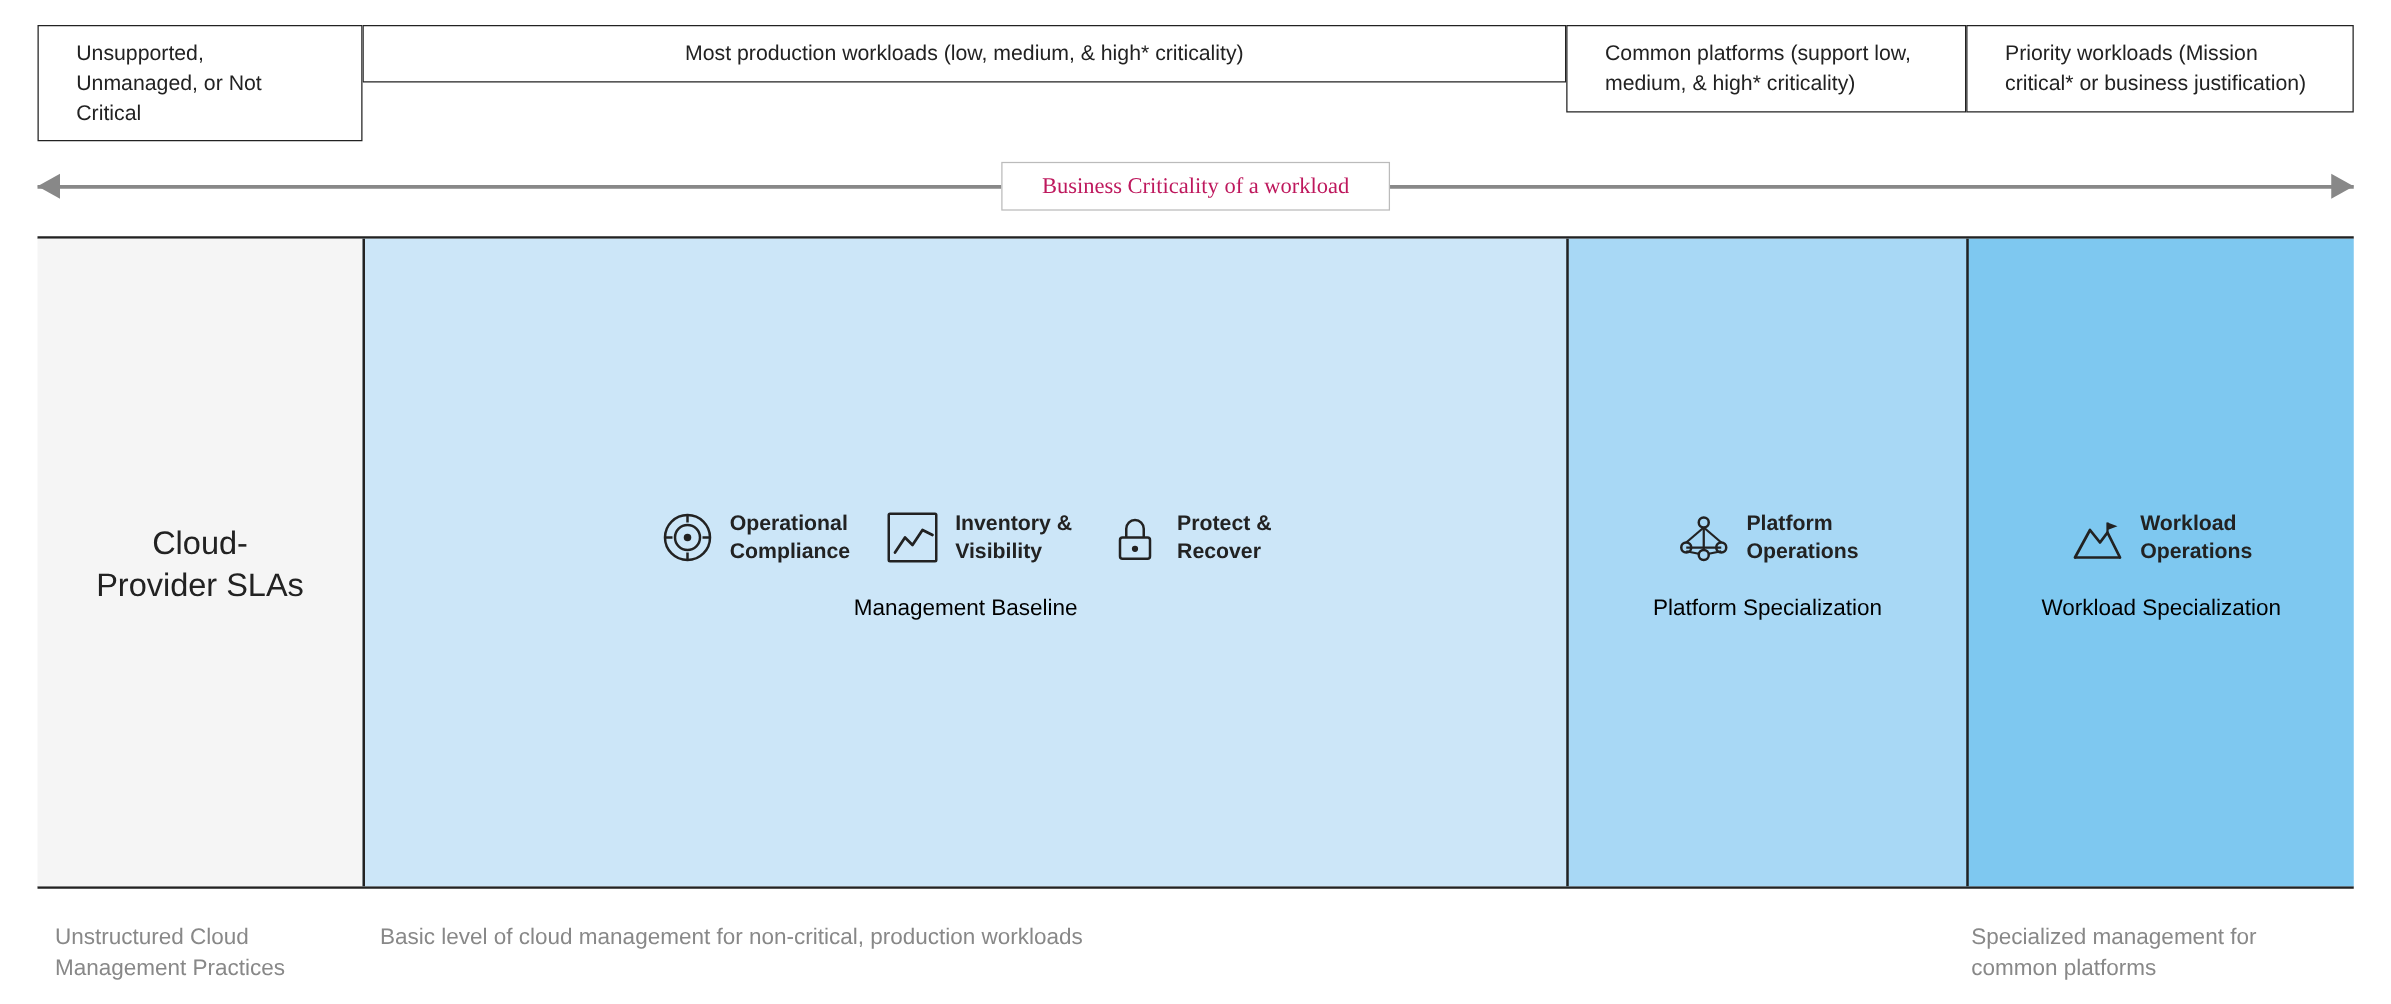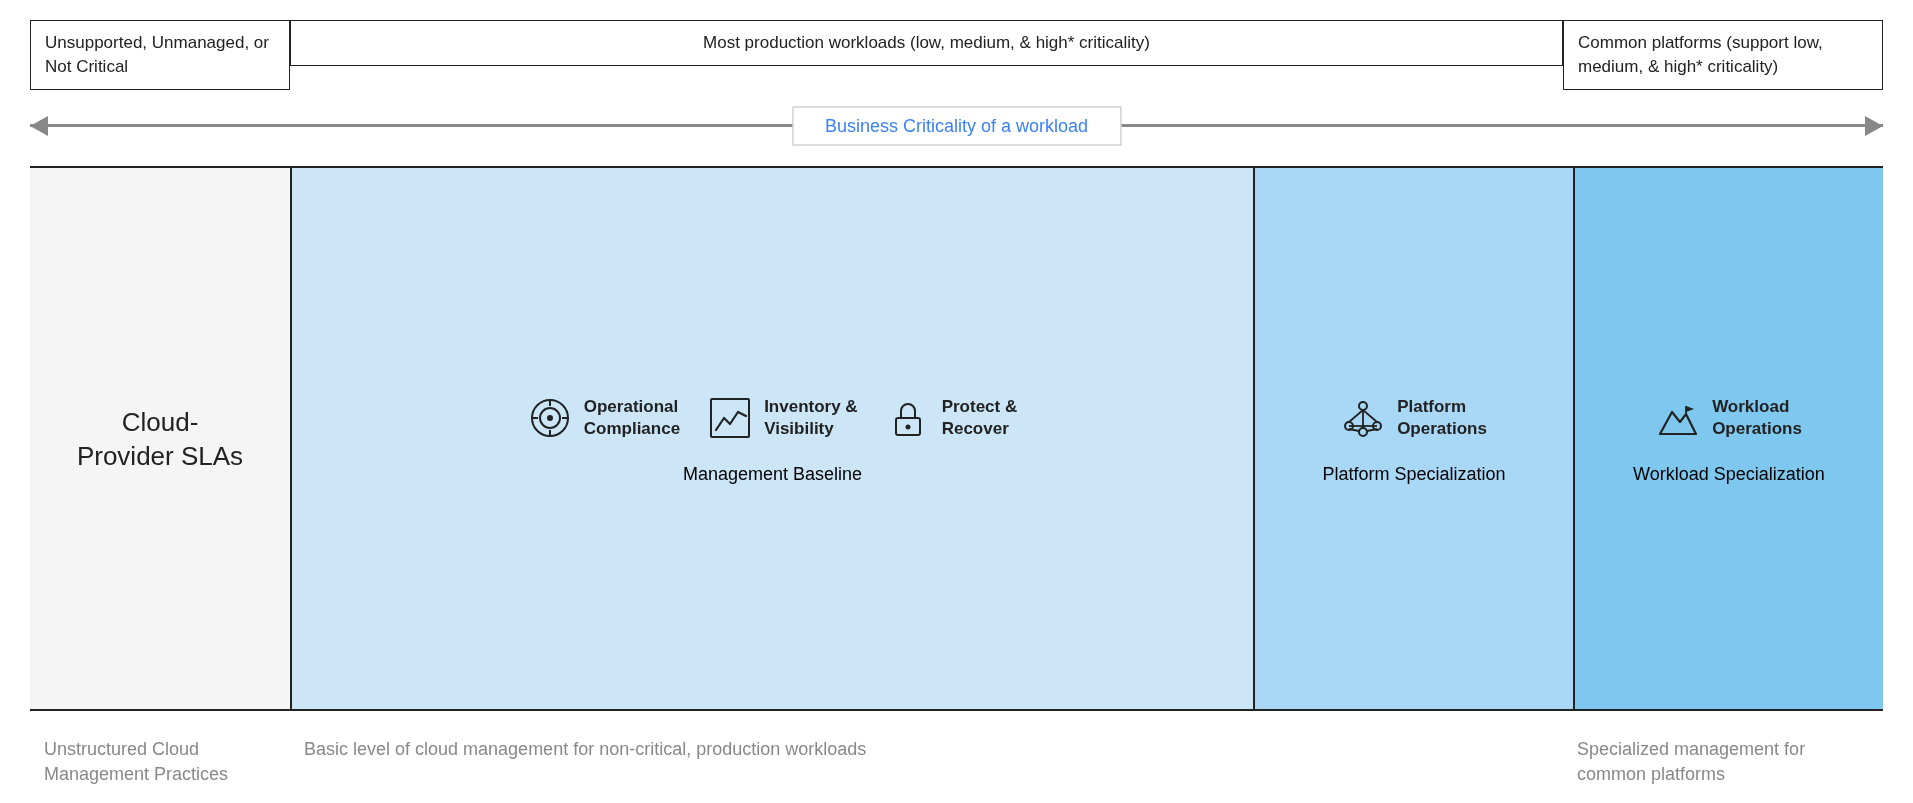--- a/index.html
+++ b/index.html
@@ -28,21 +28,21 @@
       align-items: flex-start;
       width: 100%;
       margin-bottom: 0;
       gap: 0;
     }
 
     .top-cell {
       display: flex;
       align-items: flex-start;
       justify-content: center;
-      padding: 10px 14px;
+      padding: 10px 30px;
       font-size: 17px;
       color: #222;
       line-height: 1.4;
     }
 
     .top-cell-bordered {
       border: 1.5px solid #222;
       background: #fff;
     }
 
@@ -100,25 +100,26 @@
     }
 
     .arrow-label-box {
       position: absolute;
       left: 50%;
       transform: translateX(-50%);
       background: #fff;
       border: 1.5px solid #bbb;
       padding: 8px 32px;
       font-size: 18px;
-      color: #3b82f6;
+      color: #be185d;
       white-space: nowrap;
       z-index: 2;
       top: 50%;
       transform: translateX(-50%) translateY(-50%);
+      font-family: Liberation Serif, serif;
     }
 
     
     .main-row {
       display: flex;
       flex-direction: row;
       width: 100%;
       flex: 1;
       margin-top: 12px;
       border-top: 2px solid #222;
@@ -240,20 +241,23 @@
 
   <div class="top-row">
     <div class="top-cell top-cell-bordered col1">
       <span>Unsupported, Unmanaged, or Not Critical</span>
     </div>
     <div class="top-cell top-cell-bordered col2">
       <span>Most production workloads (low, medium, &amp; high* criticality)</span>
     </div>
     <div class="top-cell top-cell-bordered col3">
       <span>Common platforms (support low, medium, &amp; high* criticality)</span>
+    </div>
+    <div class="top-cell top-cell-bordered col4">
+      <span>Priority workloads (Mission critical* or business justification)</span>
     </div>
   </div>
 
   <div class="arrow-row">
     <div class="arrow-line-container">
       <div style="position:relative; width:100%; height:3px; background:#888;">
         <div class="arrow-left"></div>
         <div class="arrow-right"></div>
       </div>
     </div>

